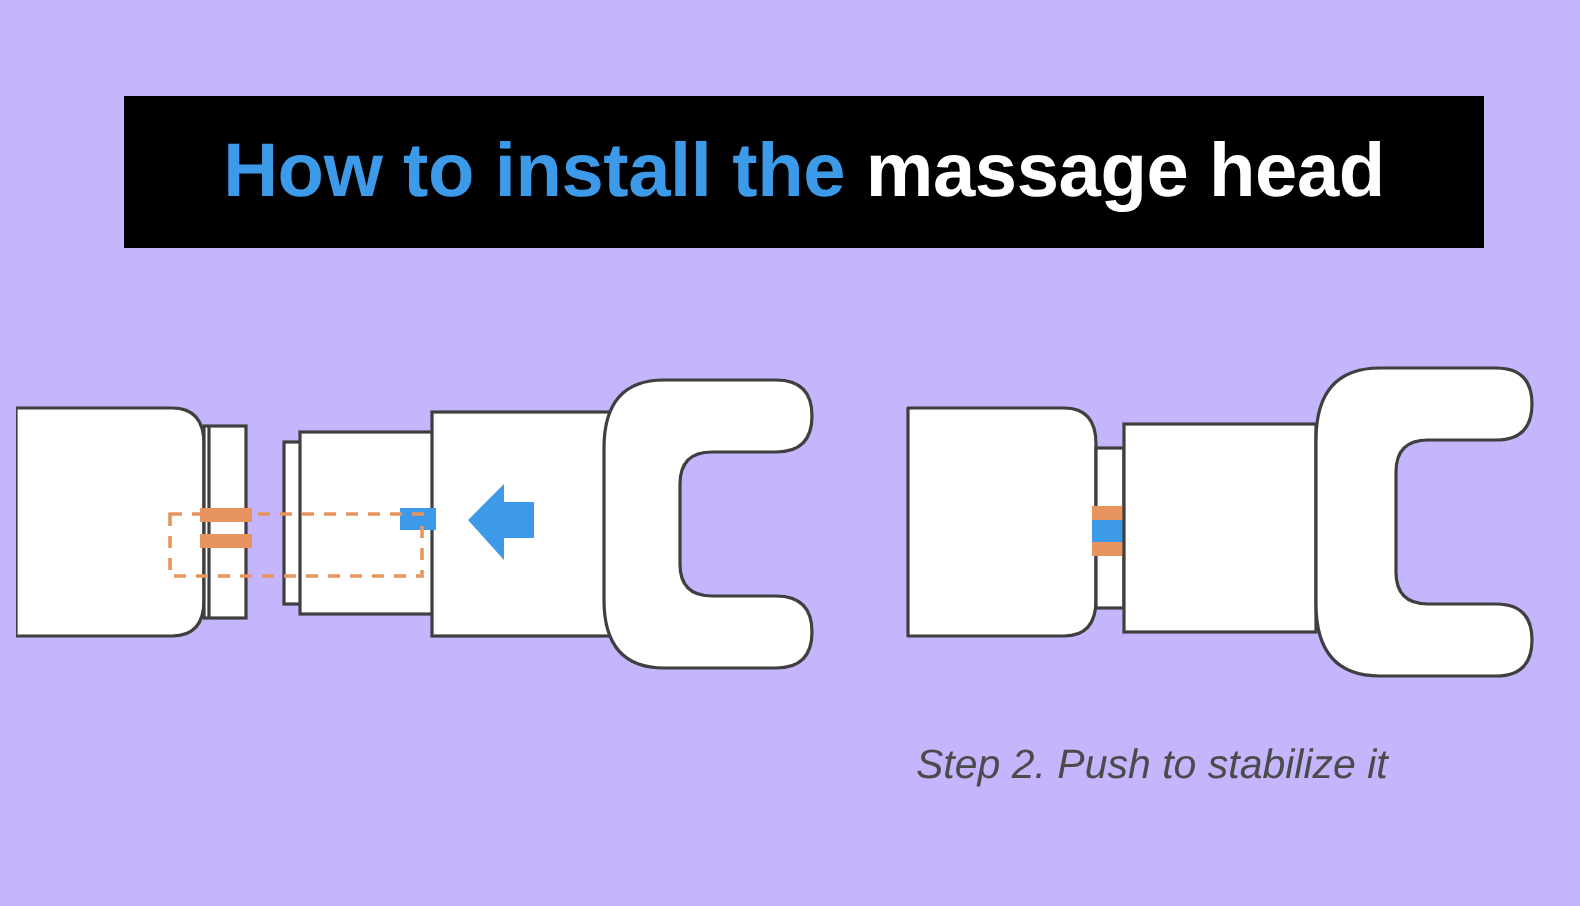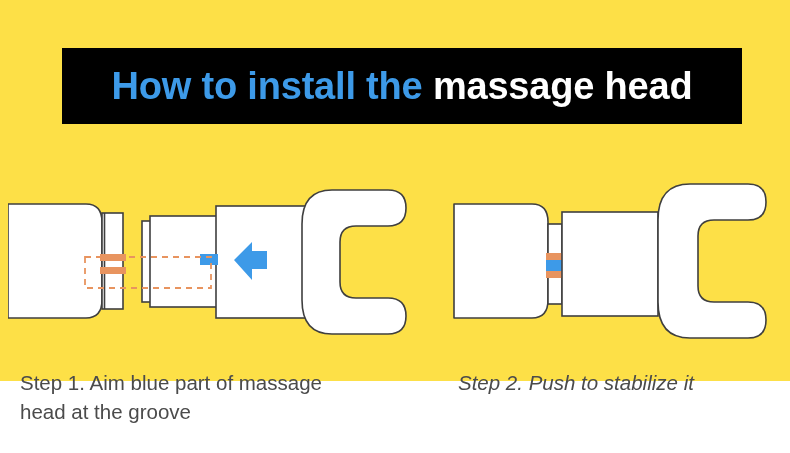--- a/index.html
+++ b/index.html
@@ -12,22 +12,22 @@
     height: 453px;
     position: relative;
     overflow: hidden;
     font-family: "Liberation Sans", sans-serif;
     -webkit-font-smoothing: antialiased;
   }
   #page {
     position: absolute;
     left: 0; top: 0;
     width: 790px;
-    height: 381px;
-    background: #fde047;
+    height: 453px;
+    background: #c4b5fd;
   }
 
   
   .title-banner {
     position: absolute;
     left: 62px;
     top: 48px;
     width: 680px;
     height: 76px;
     background: #000000;
@@ -161,22 +161,18 @@
                L 296 134
                Q 314 134 314 152
                Q 314 170 296 170
                L 238 170
                Q 206 170 206 134
                L 206 52
                Q 206 16 238 16 Z" fill="#ffffff" stroke="#3f3f3f" stroke-width="1.6" stroke-linejoin="round"></path>
     </svg>
   </div>
 
-  <div class="caption" id="caption-step1">
-    <span class="caption-line">Step 1. Aim blue part of massage</span>
-    <span class="caption-line">head at the groove</span>
-  </div>
 
   <div class="caption" id="caption-step2">
     <span class="caption-line">Step 2. Push to stabilize it</span>
   </div>
 
 </div>
 
 </body></html>

